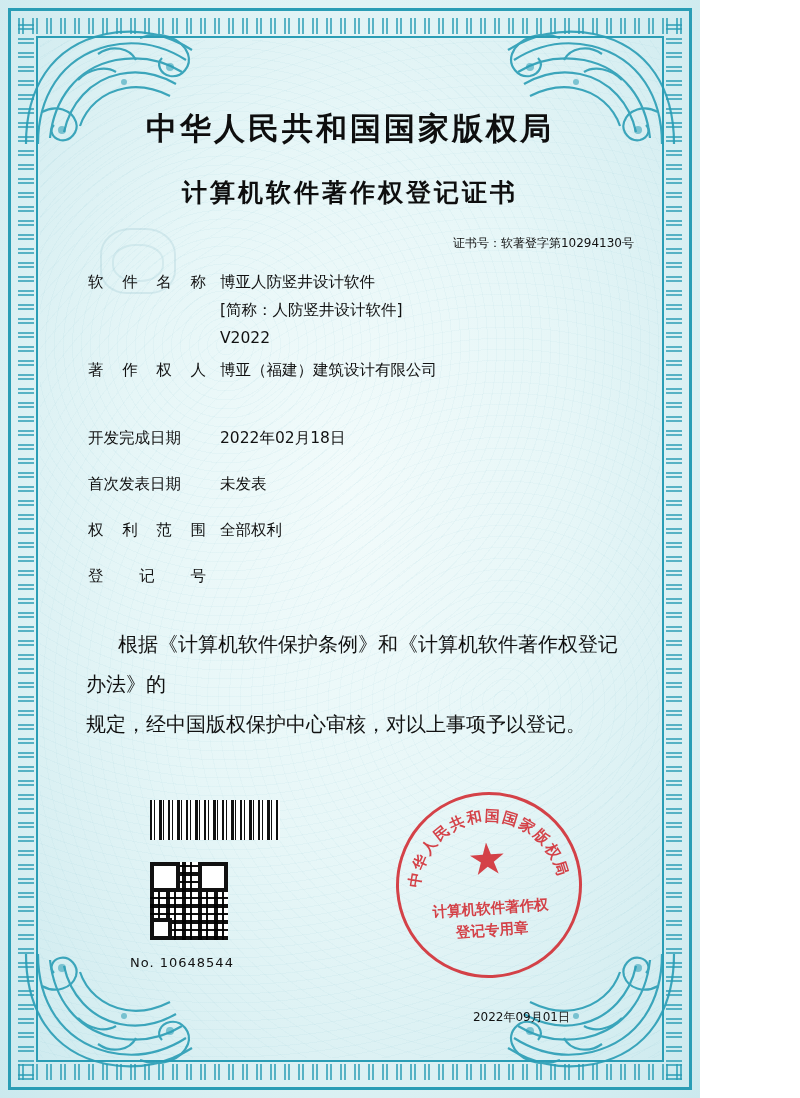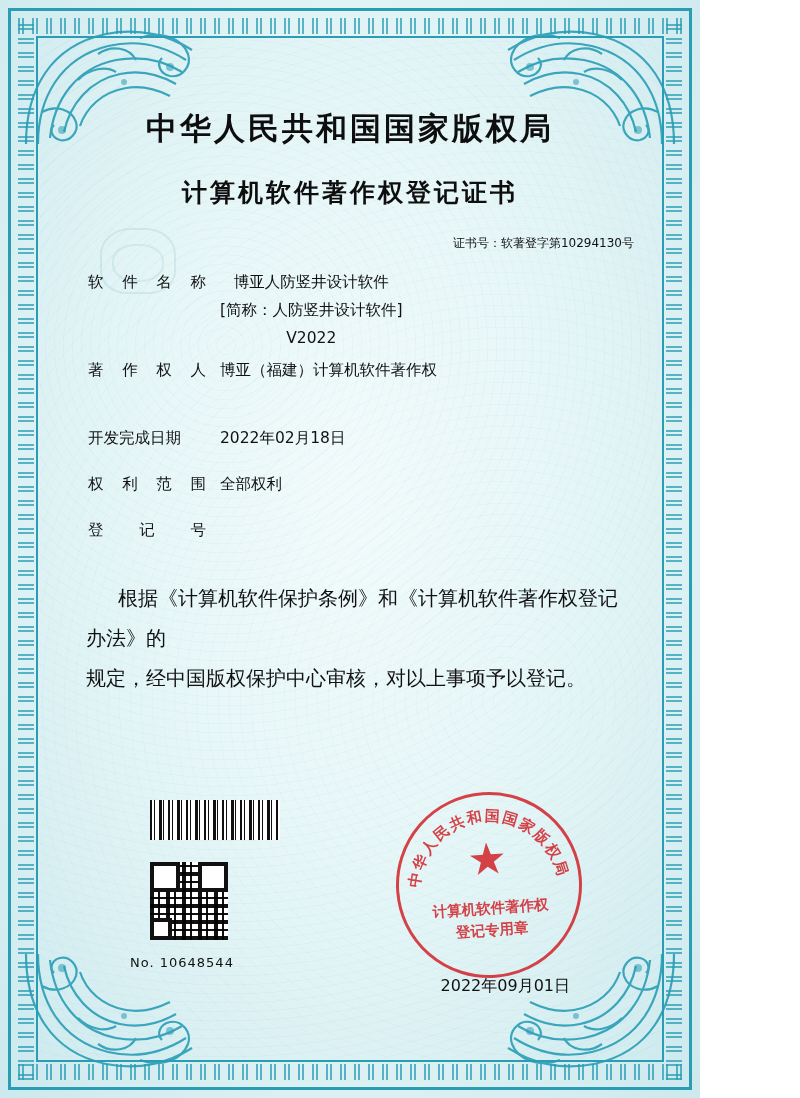--- a/index.html
+++ b/index.html
@@ -129,21 +129,20 @@
   }
   .lbl-spaced {
     display: flex;
     justify-content: space-between;
     width: 118px;
   }
   .field-value {
     font-size: 15.5px;
     line-height: 28px;
     color: #111;
-    text-align: center;
   }
   .field-value .vline { display: block; }
 
   .fields-2 {
     margin-top: 40px;
     padding-left: 28px;
   }
   .fields-2 .field-row { margin-bottom: 18px; }
 
   .statement {
@@ -250,22 +249,22 @@
     left: 130px;
     top: 955px;
     font-size: 13px;
     letter-spacing: 1px;
     color: #111;
   }
   .footer-no .nolabel { font-family: "DejaVu Sans", "Liberation Sans", sans-serif; }
   .footer-date {
     position: absolute;
     right: 130px;
-    top: 976px;
-    font-size: 16px;
+    top: 1009px;
+    font-size: 12px;
     color: #111;
   }
 
   
   .watermark {
     position: absolute;
     left: 100px;
     top: 228px;
     width: 72px;
     height: 62px;
@@ -407,33 +406,37 @@
       <div class="field-row">
         <div class="field-label">
           <span class="lbl-spaced">
             <span>著</span>
               <span>作</span>
               <span>权</span>
               <span>人</span>
           </span>
         </div>
         <div class="field-value">
-          <span class="vline">博亚（福建）计算机软件著作权</span>
+          <span class="vline">博亚（福建）建筑设计有限公司</span>
         </div>
       </div>
 
     </div>
 
     <div class="fields-2">
 
       <div class="field-row">
         <div class="field-label">开发完成日期</div>
         <div class="field-value">2022年02月18日</div>
       </div>
 
+      <div class="field-row">
+        <div class="field-label">首次发表日期</div>
+        <div class="field-value">未发表</div>
+      </div>
 
 
       <div class="field-row">
         <div class="field-label">
           <span class="lbl-spaced">
             <span>权</span>
               <span>利</span>
               <span>范</span>
               <span>围</span>
           </span>

